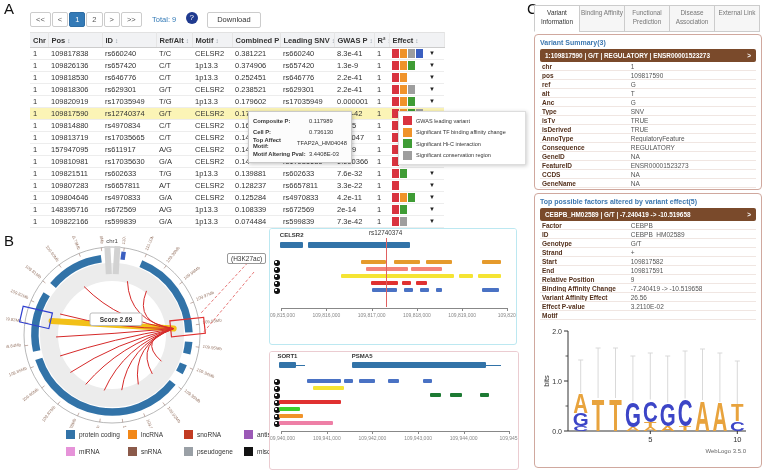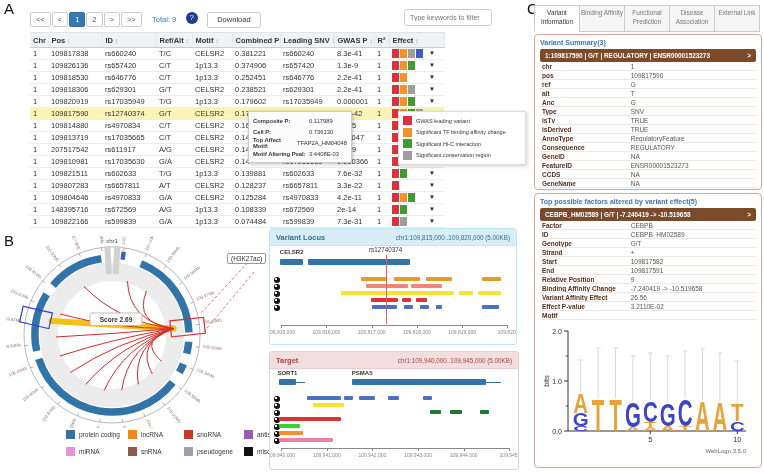--- a/index.html
+++ b/index.html
@@ -87,21 +87,20 @@
 </head>
 <body>
 
 <div class="plabel" style="left:4px;top:0">A</div>
 <div class="panelA">
   <div class="toolbar">
     <span id="pager"><span class="pbtn">&lt;&lt;</span><span class="pbtn">&lt;</span><span class="pbtn act">1</span><span class="pbtn">2</span><span class="pbtn">&gt;</span><span class="pbtn">&gt;&gt;</span></span>
     <span class="total">Total: 9</span>
     <span class="help">?</span>
     <span class="dl">Download</span>
-    <input class="filter" placeholder="Type keywords to filter" style="">
   </div>
   <table>
     <colgroup id="cols">
         <col style="width: 18px;">
         <col style="width: 54px;">
         <col style="width: 54px;">
         <col style="width: 36px;">
         <col style="width: 40px;">
         <col style="width: 48px;">
         <col style="width: 54px;">
@@ -268,21 +267,21 @@
           <td>1</td>
           <td>
             <span class="effcell">
               <span class="eff" style="background: rgb(217, 51, 63);"></span>
               <span class="caret">▼</span>
             </span>
           </td>
         </tr>
         <tr>
           <td>1</td>
-          <td>207517542</td>
+          <td>157947095</td>
           <td>rs611917</td>
           <td>A/G</td>
           <td>CELSR2</td>
           <td>0.14</td>
           <td>rs611917</td>
           <td>5e-29</td>
           <td>1</td>
           <td>
             <span class="effcell">
               <span class="eff" style="background: rgb(217, 51, 63);"></span>
@@ -380,21 +379,21 @@
           </td>
         </tr>
         <tr>
           <td>1</td>
           <td>109822166</td>
           <td>rs599839</td>
           <td>G/A</td>
           <td>1p13.3</td>
           <td>0.074484</td>
           <td>rs599839</td>
-          <td>7.3e-31</td>
+          <td>7.3e-42</td>
           <td>1</td>
           <td>
             <span class="effcell">
               <span class="eff" style="background: rgb(217, 51, 63);"></span>
               <span class="eff" style="background: rgb(158, 158, 158);"></span>
               <span class="caret">▼</span>
             </span>
           </td>
         </tr>
       </tbody>
@@ -558,24 +557,20 @@
       <span class="bleg-sq" style="background: rgb(154, 160, 166);"></span>
       <span>pseudogene</span>
     </div>
     <div class="bleg-item">
       <span class="bleg-sq" style="background: rgb(17, 17, 17);"></span>
       <span>misc RNA</span>
     </div>
   </div>
 
 <div class="tpanel info" style="left:269px;top:228px;width:248px;height:117px">
-  <div class="tp-head">
-    <span class="tp-title">Variant Locus</span>
-    <span class="tp-region">chr1:109,815,000..109,820,000 (5.00KB)</span>
-  </div>
   <div class="tp-body" id="vl-body">
       <div class="glabel" style="left: 4%; top: 3px;">CELSR2</div>
       <div class="gbar" style="left: 4%; width: 9.5%; top: 13px;"></div>
       <div class="gbar" style="left: 15.5%; width: 41.5%; top: 13px;"></div>
       <div class="ticon" style="left: 4px; top: 31px;"></div>
       <div class="ticon" style="left: 4px; top: 38px;"></div>
       <div class="ticon" style="left: 4px; top: 45px;"></div>
       <div class="ticon" style="left: 4px; top: 52px;"></div>
       <div class="ticon" style="left: 4px; top: 59px;"></div>
       <div class="bar" style="left: 37%; width: 10%; top: 31px; background: rgb(229, 154, 44);"></div>
@@ -606,24 +601,20 @@
       <div class="alab" style="left: 41.3%; top: 83px;">109,817,000</div>
       <div class="atick" style="left: 59.7%; top: 79px;"></div>
       <div class="alab" style="left: 59.7%; top: 83px;">109,818,000</div>
       <div class="atick" style="left: 78.1%; top: 79px;"></div>
       <div class="alab" style="left: 78.1%; top: 83px;">109,819,000</div>
       <div class="atick" style="left: 96.5%; top: 79px;"></div>
       <div class="alab" style="left: 96.5%; top: 83px;">109,820,</div>
     </div>
 </div>
 <div class="tpanel danger" style="left:269px;top:351px;width:250px;height:119px">
-  <div class="tp-head">
-    <span class="tp-title">Target</span>
-    <span class="tp-region">chr1:109,940,000..109,945,000 (5.00KB)</span>
-  </div>
   <div class="tp-body" id="tg-body">
       <div class="glabel" style="left: 3%; top: 1px;">SORT1</div>
       <div class="gbar" style="left: 3.5%; width: 7%; top: 10px;"></div>
       <div class="gtail" style="left: 10.5%; width: 3.5%; top: 12.5px;"></div>
       <div class="glabel" style="left: 33%; top: 1px;">PSMA5</div>
       <div class="gbar" style="left: 33%; width: 54%; top: 10px;"></div>
       <div class="gtail" style="left: 87%; width: 6%; top: 12.5px;"></div>
       <div class="ticon" style="left: 4px; top: 27px;"></div>
       <div class="ticon" style="left: 4px; top: 34px;"></div>
       <div class="ticon" style="left: 4px; top: 41px;"></div>

